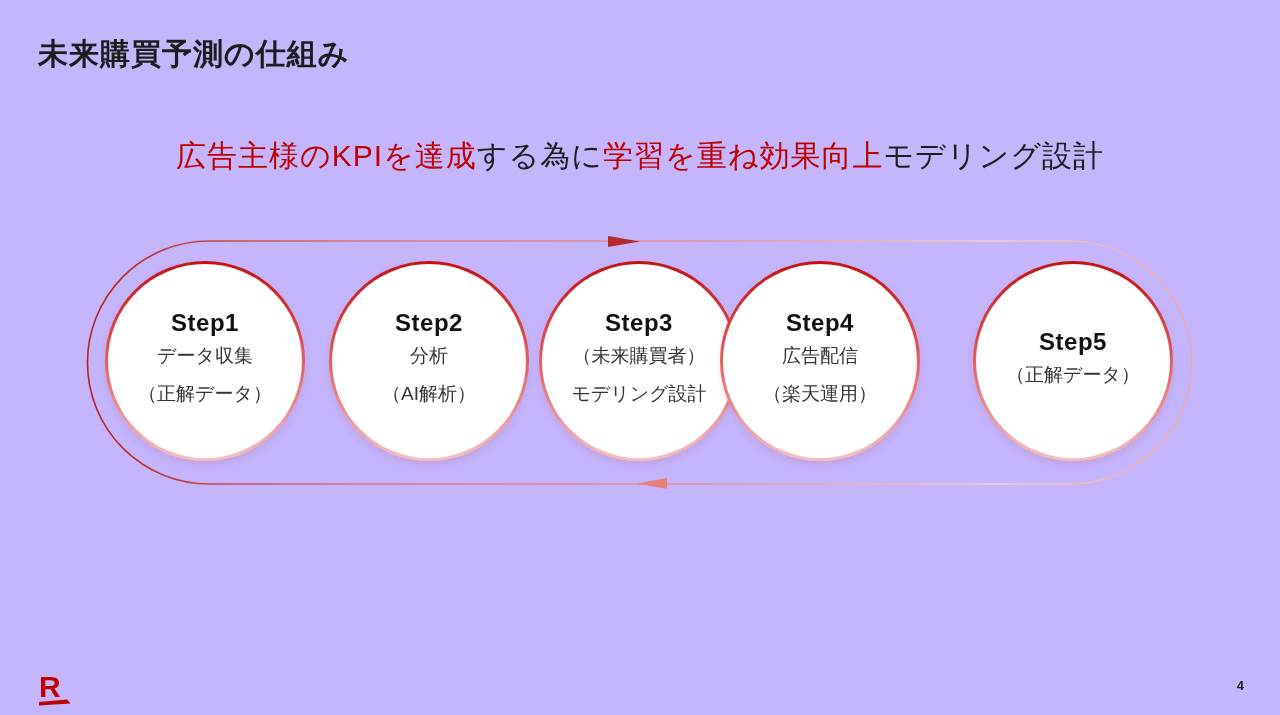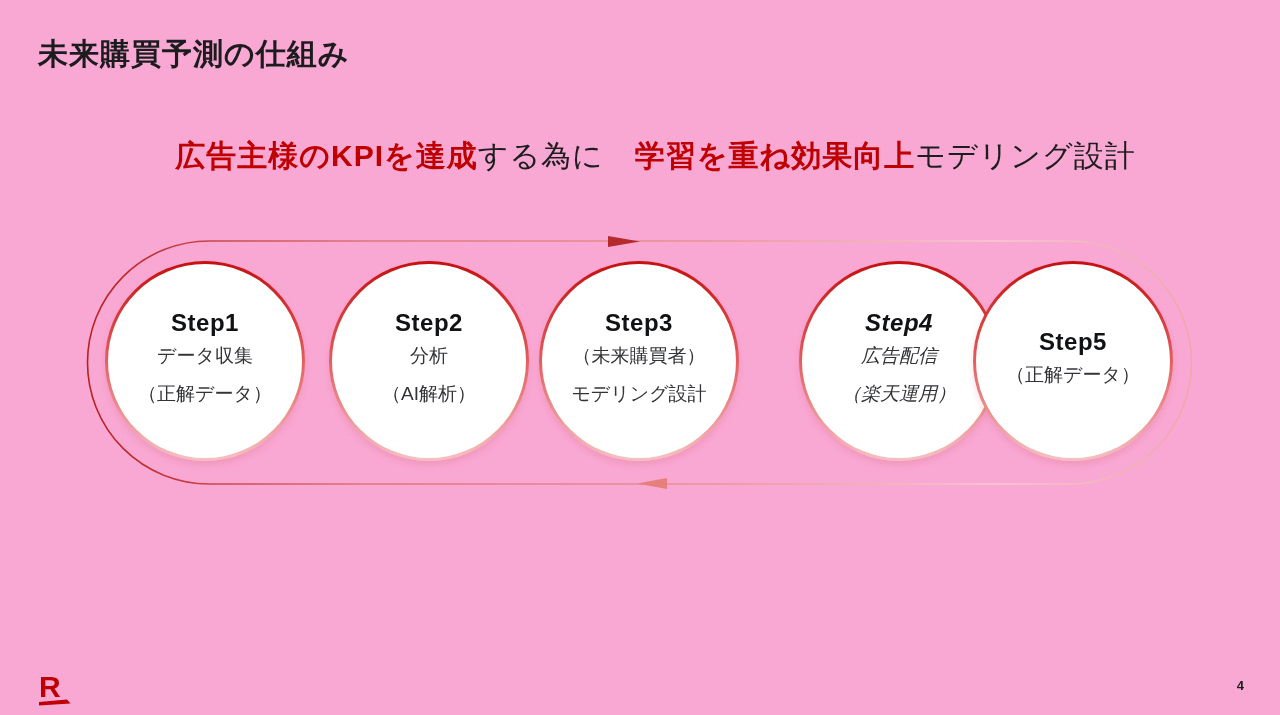--- a/index.html
+++ b/index.html
@@ -1,43 +1,43 @@
 <!DOCTYPE html>
 <html><head>
 <meta charset="utf-8">
 <style>
   html,body{margin:0;padding:0;background:#fff;}
   .slide{
-    position:relative;width:1280px;height:715px;background:#f9a8d4;overflow:hidden;
+    position:relative;width:1280px;height:715px;background:#c4b5fd;overflow:hidden;
     font-family:"Liberation Sans","DejaVu Sans",sans-serif;
   }
   .slide-title{
     position:absolute;left:38px;top:34px;font-size:30px;font-weight:bold;
     color:#1c1c1e;letter-spacing:1px;margin:0;
   }
   .headline{
     position:absolute;left:0;top:136px;width:1280px;text-align:center;
     font-size:30px;color:#1d1d1f;letter-spacing:1px;white-space:nowrap;
   }
-  .headline .em{color:#bf0000;font-weight:bold;margin-left:31px;}
+  .headline .em{color:#bf0000;font-weight:normal;}
   .diagram{position:absolute;left:0;top:0;width:1280px;height:715px;}
   .loop-svg{position:absolute;left:0;top:0;}
   .step-circle{
     position:absolute;top:261px;width:200px;height:200px;border-radius:50%;
     background:linear-gradient(to bottom,#c31111 0%,#e05555 45%,#f6c0c0 100%);
     box-shadow:0 4px 7px rgba(190,60,60,.14);
   }
   .step-circle .inner{
     position:absolute;inset:3px;border-radius:50%;background:#ffffff;
     display:flex;flex-direction:column;align-items:center;justify-content:center;
     text-align:center;
   }
   .step-label{font-size:24px;font-weight:bold;color:#111214;letter-spacing:.5px;}
   .step-desc{font-size:19px;color:#333437;line-height:38px;white-space:nowrap;}
-  .c1{left:105px;} .c2{left:329px;} .c3{left:539px;} .c4{left:799px;font-style:italic;} .c5{left:973px;}
+  .c1{left:105px;} .c2{left:329px;} .c3{left:539px;} .c4{left:720px;} .c5{left:973px;}
   .footnote{
     position:absolute;left:88px;top:679px;font-size:12.5px;color:#3a3a3c;letter-spacing:.2px;
   }
   .logo{position:absolute;left:36px;top:669px;width:36px;height:40px;}
   .page-number{
     position:absolute;right:36px;top:678px;font-size:13px;font-weight:bold;color:#1c1c1e;
   }
 </style>
 </head>
 <body>

